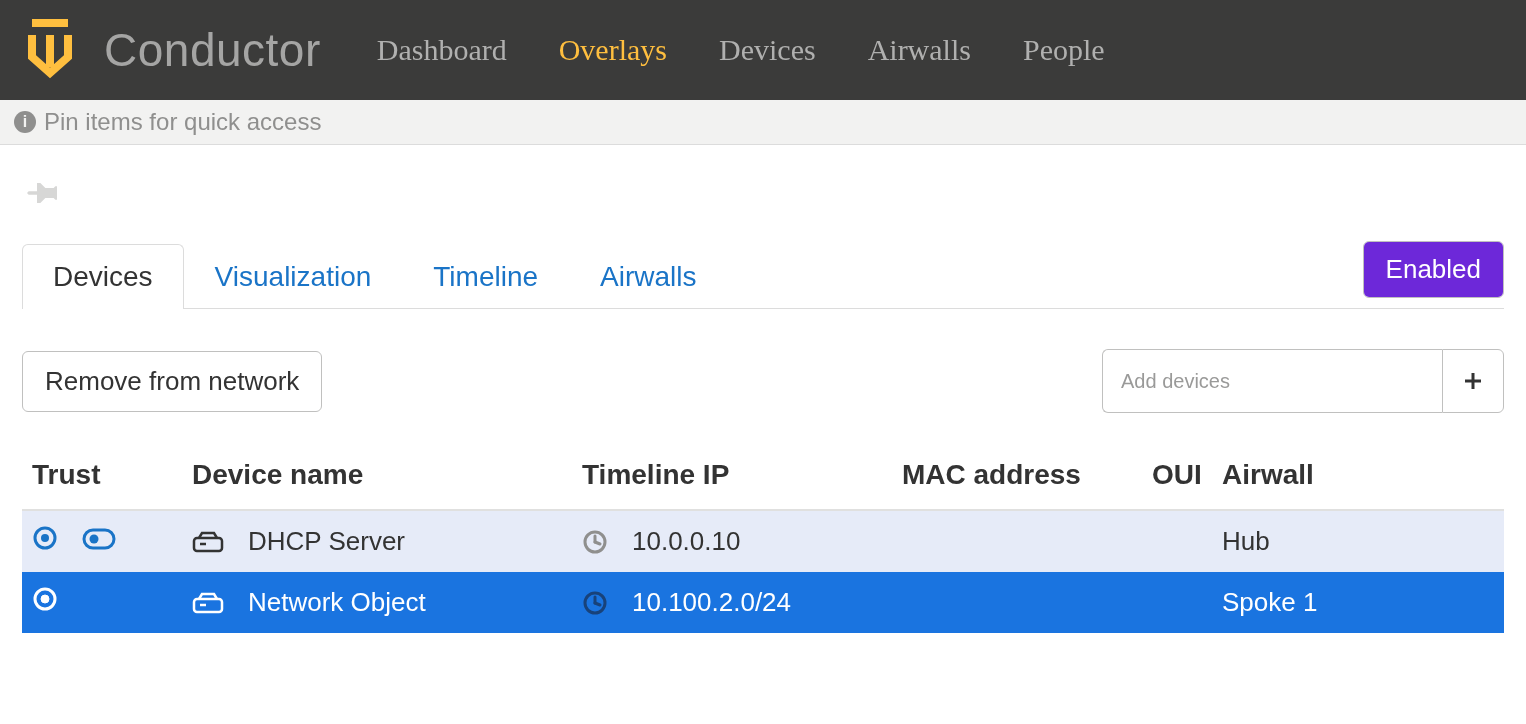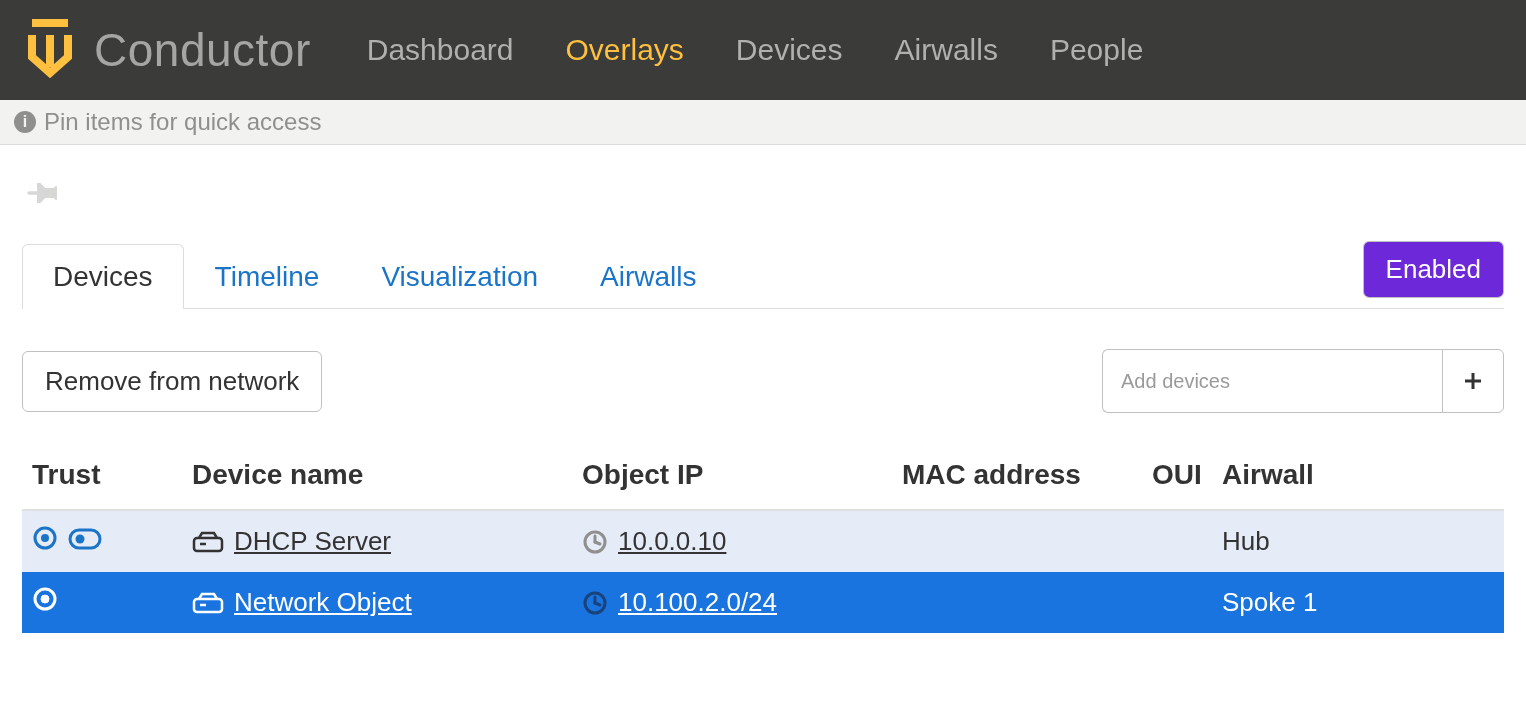--- a/index.html
+++ b/index.html
@@ -1,23 +1,23 @@
 <!DOCTYPE html>
 <html><head>
   <meta charset="utf-8">
   <style>
     * { margin:0; padding:0; box-sizing:border-box; }
     body { font-family: -apple-system, BlinkMacSystemFont, "Segoe UI", Helvetica, Arial, sans-serif; color:#333; background:#fff; font-size:16px; }
 
     
     .topbar { background:#3b3b3a; height:100px; display:flex; align-items:center; padding:0 20px; gap:48px; }
-    .brand { display:flex; align-items:center; gap:14px; }
+    .brand { display:flex; align-items:center; gap:24px; }
     .brand-text { font-size:46px; color:#a5a5a4; font-weight:500; letter-spacing:0.5px; }
     .nav { display:flex; gap:52px; margin-left:8px; }
-    .nav-item { color:#b0b0af; font-size:30px; cursor:pointer; }
+    .nav-item { color:#b0b0af; font-size:30px; cursor:pointer;font-family:Liberation Serif, serif; }
     .nav-item.active { color:#ffbf3f; }
 
     
     .pinbar { background:#f2f2f1; border-bottom:1px solid #dcdcdc; padding:8px 14px; display:flex; align-items:center; gap:8px; color:#8f8f8e; font-size:24px; }
     .pinbar .info-icon { display:inline-flex; align-items:center; justify-content:center; width:22px; height:22px; border-radius:50%; background:#8f8f8e; color:#f2f2f1; font-size:16px; font-weight:700; }
 
     
     .content { padding:24px 22px 40px; }
 
     
@@ -51,21 +51,21 @@
     .col-device  { width:390px; }
     .col-overlay { width:320px; }
     .col-mac     { width:250px; }
     .col-oui     { width:70px; }
     .col-airwall { }
     .row-light { background:#e6ebf8; }
     .row-sel   { background:#1a74e0; color:#fff; }
     .row-sel   svg { stroke:#fff; }
     .row-sel .clock-icon circle { stroke:#18427a; }
     .row-sel .clock-icon line { stroke:#18427a; }
-    .cell-flex { display:flex; align-items:center; gap:10px;text-decoration:underline; }
+    .cell-flex { display:flex; align-items:center; gap:24px; }
     .device-icon { display:inline-flex; }
 
     
     .trust-dot { width:26px; height:26px; }
     .trust-pill { width:34px; height:22px; }
     .clock-icon { width:26px; height:26px; }
   </style>
 </head>
 <body>
 
@@ -102,22 +102,22 @@
     <span class="pin-icon">
       <svg width="40" height="40" viewBox="0 0 24 24" fill="#d7d7d6">
         <path d="M16 4l-1 1v5l3 3v2h-5v5l-1 1-1-1v-5H6v-2l3-3V5L8 4V3h8z" transform="rotate(90 12 12)"></path>
       </svg>
     </span>
   </div>
 
   <div class="tabs-row">
     <div class="tabs">
       <div class="tab active">Devices</div>
+      <div class="tab">Visualization</div>
       <div class="tab">Timeline</div>
-      <div class="tab">Visualization</div>
       <div class="tab">Airwalls</div>
     </div>
     <div class="toggle-group">
       <button class="toggle-btn active">Enabled</button>
     </div>
   </div>
 
   <div class="tools-row">
     <button class="btn">Remove from network</button>
     <div class="add-group">
@@ -131,21 +131,21 @@
         </span>
       </button>
     </div>
   </div>
 
   <table class="tbl">
     <thead>
       <tr>
         <th class="col-trust">Trust</th>
         <th class="col-device">Device name</th>
-        <th class="col-overlay">Object IP</th>
+        <th class="col-overlay">Timeline IP</th>
         <th class="col-mac">MAC address</th>
         <th class="col-oui">OUI</th>
         <th class="col-airwall">Airwall</th>
       </tr>
     </thead>
     <tbody>
       <tr class="row-light">
         <td>
           <div class="cell-flex">
             <span>

